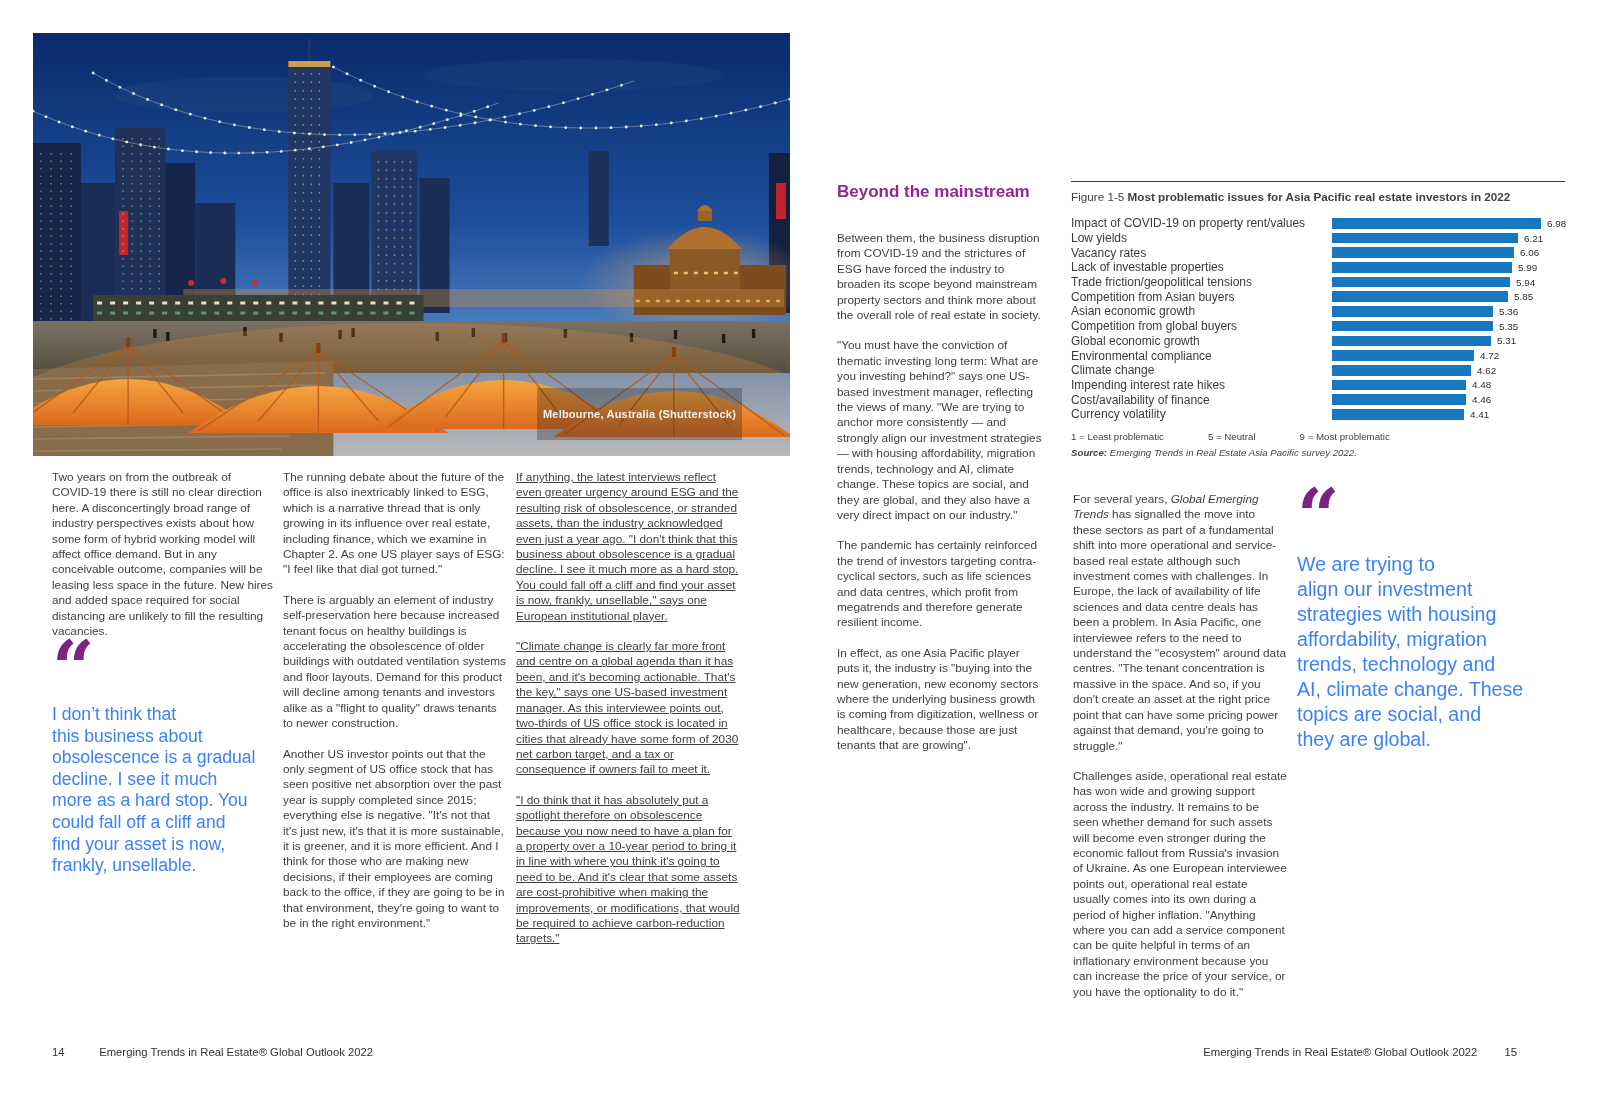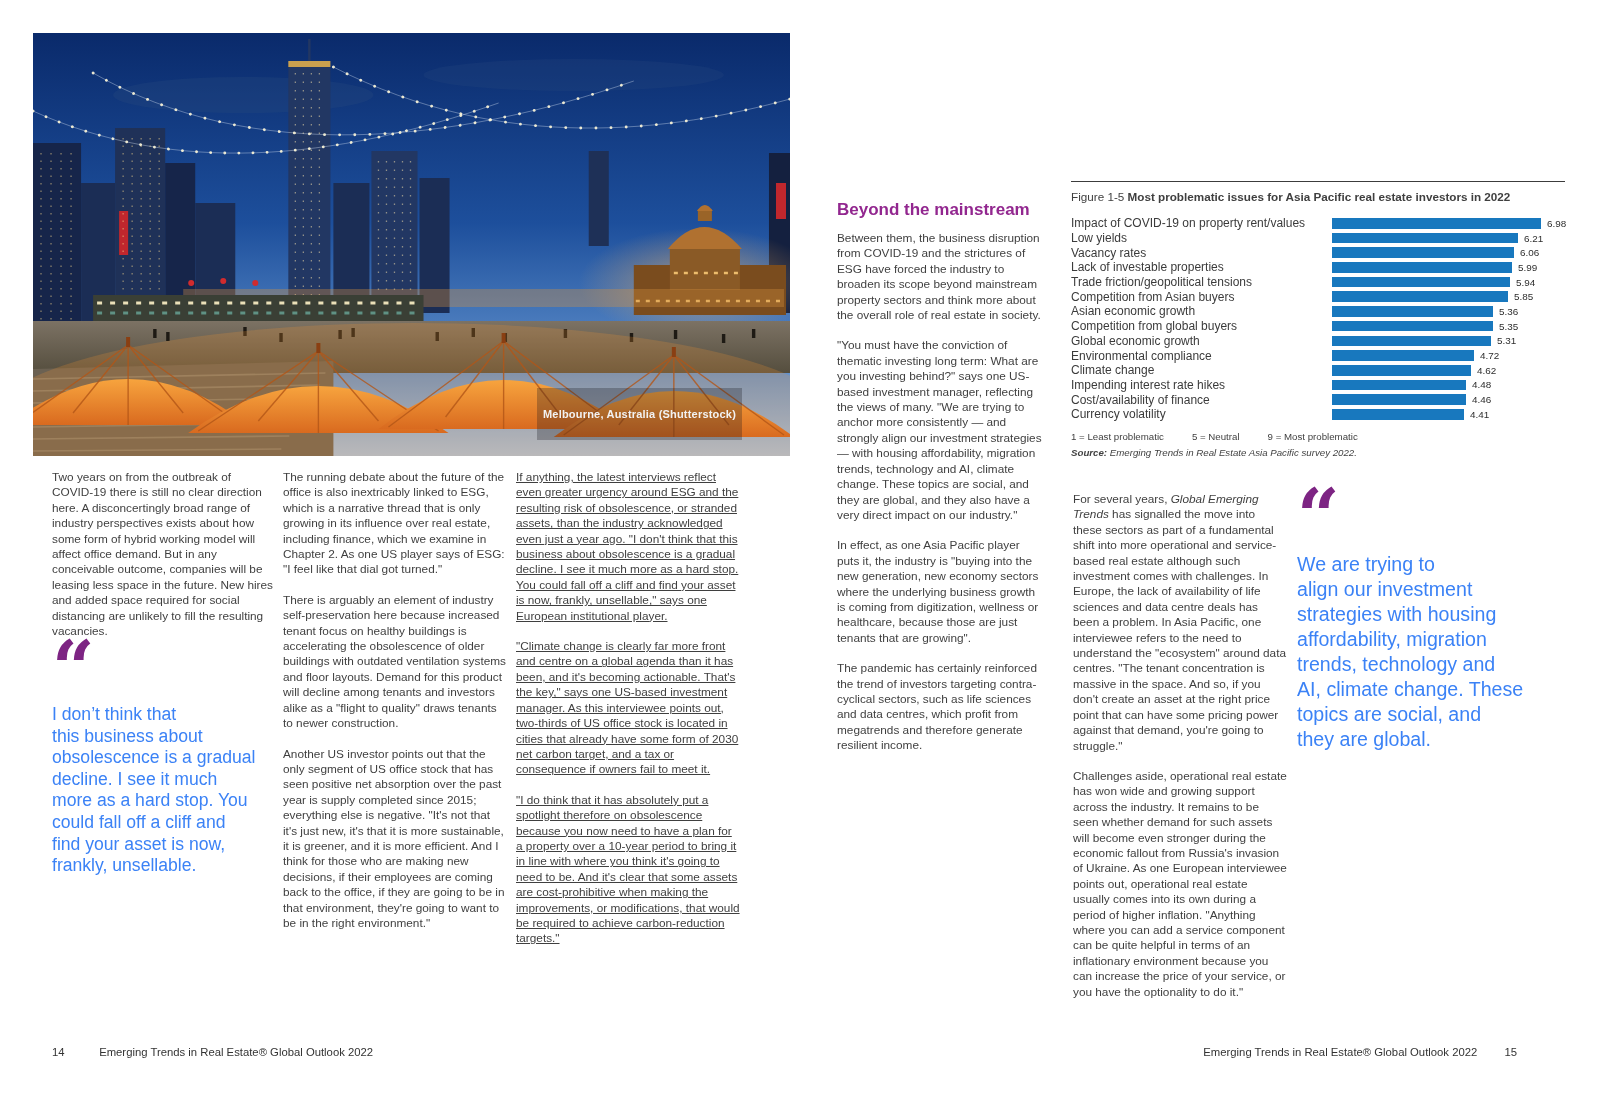--- a/index.html
+++ b/index.html
@@ -18,21 +18,21 @@
   .col{position:absolute;top:470px;}
   .col p{font-size:11.8px;line-height:15.4px;margin:0 0 15px 0;}
   .colL1{left:52px;width:222px;}
   .colL2{left:283px;width:224px;}
   .colL3{left:516px;width:224px;text-decoration:underline;}
   .colR1{left:837px;top:231px;width:208px;}
   .colR2{left:1073px;top:492px;width:214px;}
   .ital{font-style:italic;}
   
   .section-heading{
-    position:absolute;left:837px;top:186px;font-size:17px;font-weight:bold;color:#92278f;
+    position:absolute;left:837px;top:168px;font-size:17px;font-weight:bold;color:#92278f;
   }
   .pullquote{position:absolute;}
   .pq-left{left:52px;top:648px;width:238px;}
   .pq-right{left:1297px;top:496px;width:256px;}
   .qmark{
     font-family:"DejaVu Serif", serif;font-weight:bold;color:#7d2483;
     font-size:74px;line-height:40px;height:44px;letter-spacing:-4px;
   }
   .qtext{color:#3b82f6;white-space:pre-line;}
   .pq-left .qtext{font-size:17.6px;line-height:21.6px;margin-top:12px;}
@@ -40,21 +40,21 @@
   
   .chart{position:absolute;left:1071px;top:181px;width:494px;border-top:1.5px solid #3c3c3c;}
   .chart-title{font-size:11.7px;margin:8px 0 13px 0;}
   .chart-title .bold{font-weight:bold;}
   .chart-rows{}
   .chart-row{display:flex;align-items:center;height:14.7px;}
   .chart-label{width:261px;flex:none;font-size:12px;color:#3b3b3b;
     white-space:nowrap;overflow:hidden;}
   .chart-bar{height:10.6px;flex:none;}
   .chart-value{font-size:9.9px;margin-left:6px;color:#2e2e2e;}
-  .chart-legend{display:flex;gap:28px;font-size:9.7px;margin-top:9px;}
+  .chart-legend{display:flex;gap:44px;font-size:9.7px;margin-top:9px;}
   .chart-source{font-size:9.7px;margin-top:5px;font-style:italic;}
   .chart-source .src-label{font-weight:bold;}
   
   .footer{position:absolute;top:1046px;font-size:11.3px;color:#333;}
   .footer-left{left:52px;}
   .footer-left .pgnum{display:inline-block;width:44px;}
   .footer-right{right:104px;}
   .footer-right .pgnum{margin-left:24px;}
 </style>
 </head>
@@ -261,22 +261,22 @@
   <p>If anything, the latest interviews reflect even greater urgency around ESG and the resulting risk of obsolescence, or stranded assets, than the industry acknowledged even just a year ago. "I don't think that this business about obsolescence is a gradual decline. I see it much more as a hard stop. You could fall off a cliff and find your asset is now, frankly, unsellable," says one European institutional player.</p>
   <p>"Climate change is clearly far more front and centre on a global agenda than it has been, and it's becoming actionable. That's the key," says one US-based investment manager. As this interviewee points out, two-thirds of US office stock is located in cities that already have some form of 2030 net carbon target, and a tax or consequence if owners fail to meet it.</p>
   <p>"I do think that it has absolutely put a spotlight therefore on obsolescence because you now need to have a plan for a property over a 10-year period to bring it in line with where you think it's going to need to be. And it's clear that some assets are cost-prohibitive when making the improvements, or modifications, that would be required to achieve carbon-reduction targets."</p>
 </div>
 
 <h2 class="section-heading">Beyond the mainstream</h2>
 
 <div class="col colR1">
   <p>Between them, the business disruption from COVID-19 and the strictures of ESG have forced the industry to broaden its scope beyond mainstream property sectors and think more about the overall role of real estate in society.</p>
   <p>"You must have the conviction of thematic investing long term: What are you investing behind?" says one US-based investment manager, reflecting the views of many. "We are trying to anchor more consistently — and strongly align our investment strategies — with housing affordability, migration trends, technology and AI, climate change. These topics are social, and they are global, and they also have a very direct impact on our industry."</p>
+  <p>The pandemic has certainly reinforced the trend of investors targeting contra-cyclical sectors, such as life sciences and data centres, which profit from megatrends and therefore generate resilient income.</p>
   <p>In effect, as one Asia Pacific player puts it, the industry is "buying into the new generation, new economy sectors where the underlying business growth is coming from digitization, wellness or healthcare, because those are just tenants that are growing".</p>
-  <p>The pandemic has certainly reinforced the trend of investors targeting contra-cyclical sectors, such as life sciences and data centres, which profit from megatrends and therefore generate resilient income.</p>
 </div>
 
 <div class="chart">
   <div class="chart-title">
     <span>Figure 1-5</span>
     <span class="bold">Most problematic issues for Asia Pacific real estate investors in 2022</span>
   </div>
   <div class="chart-rows">
   <div class="chart-row">
     <span class="chart-label">Impact of COVID-19 on property rent/values</span>

